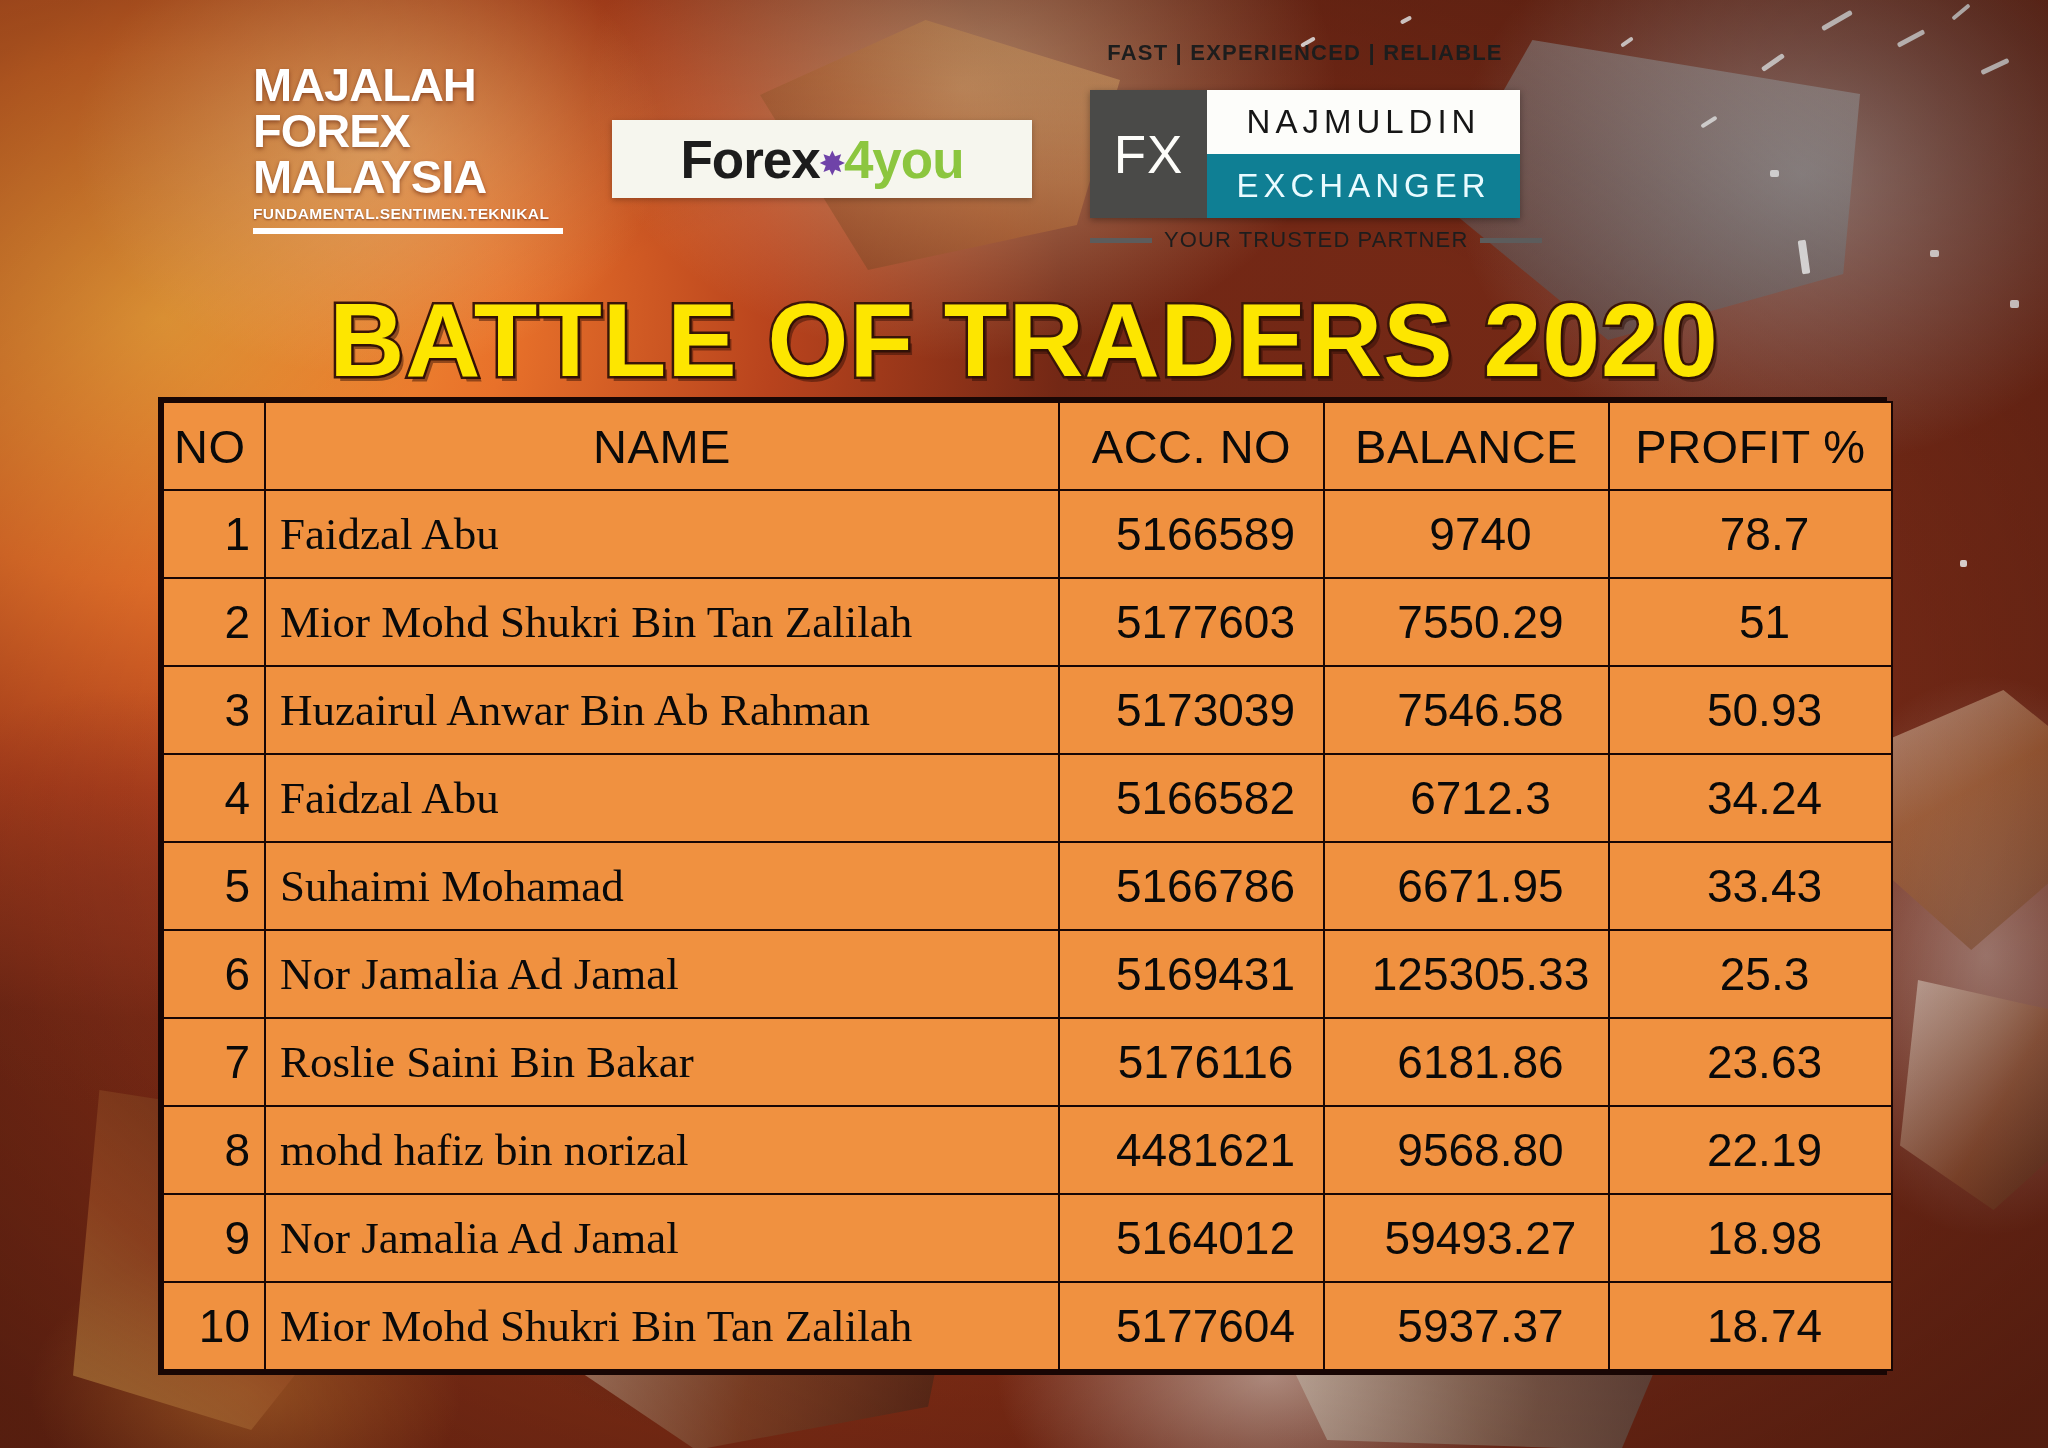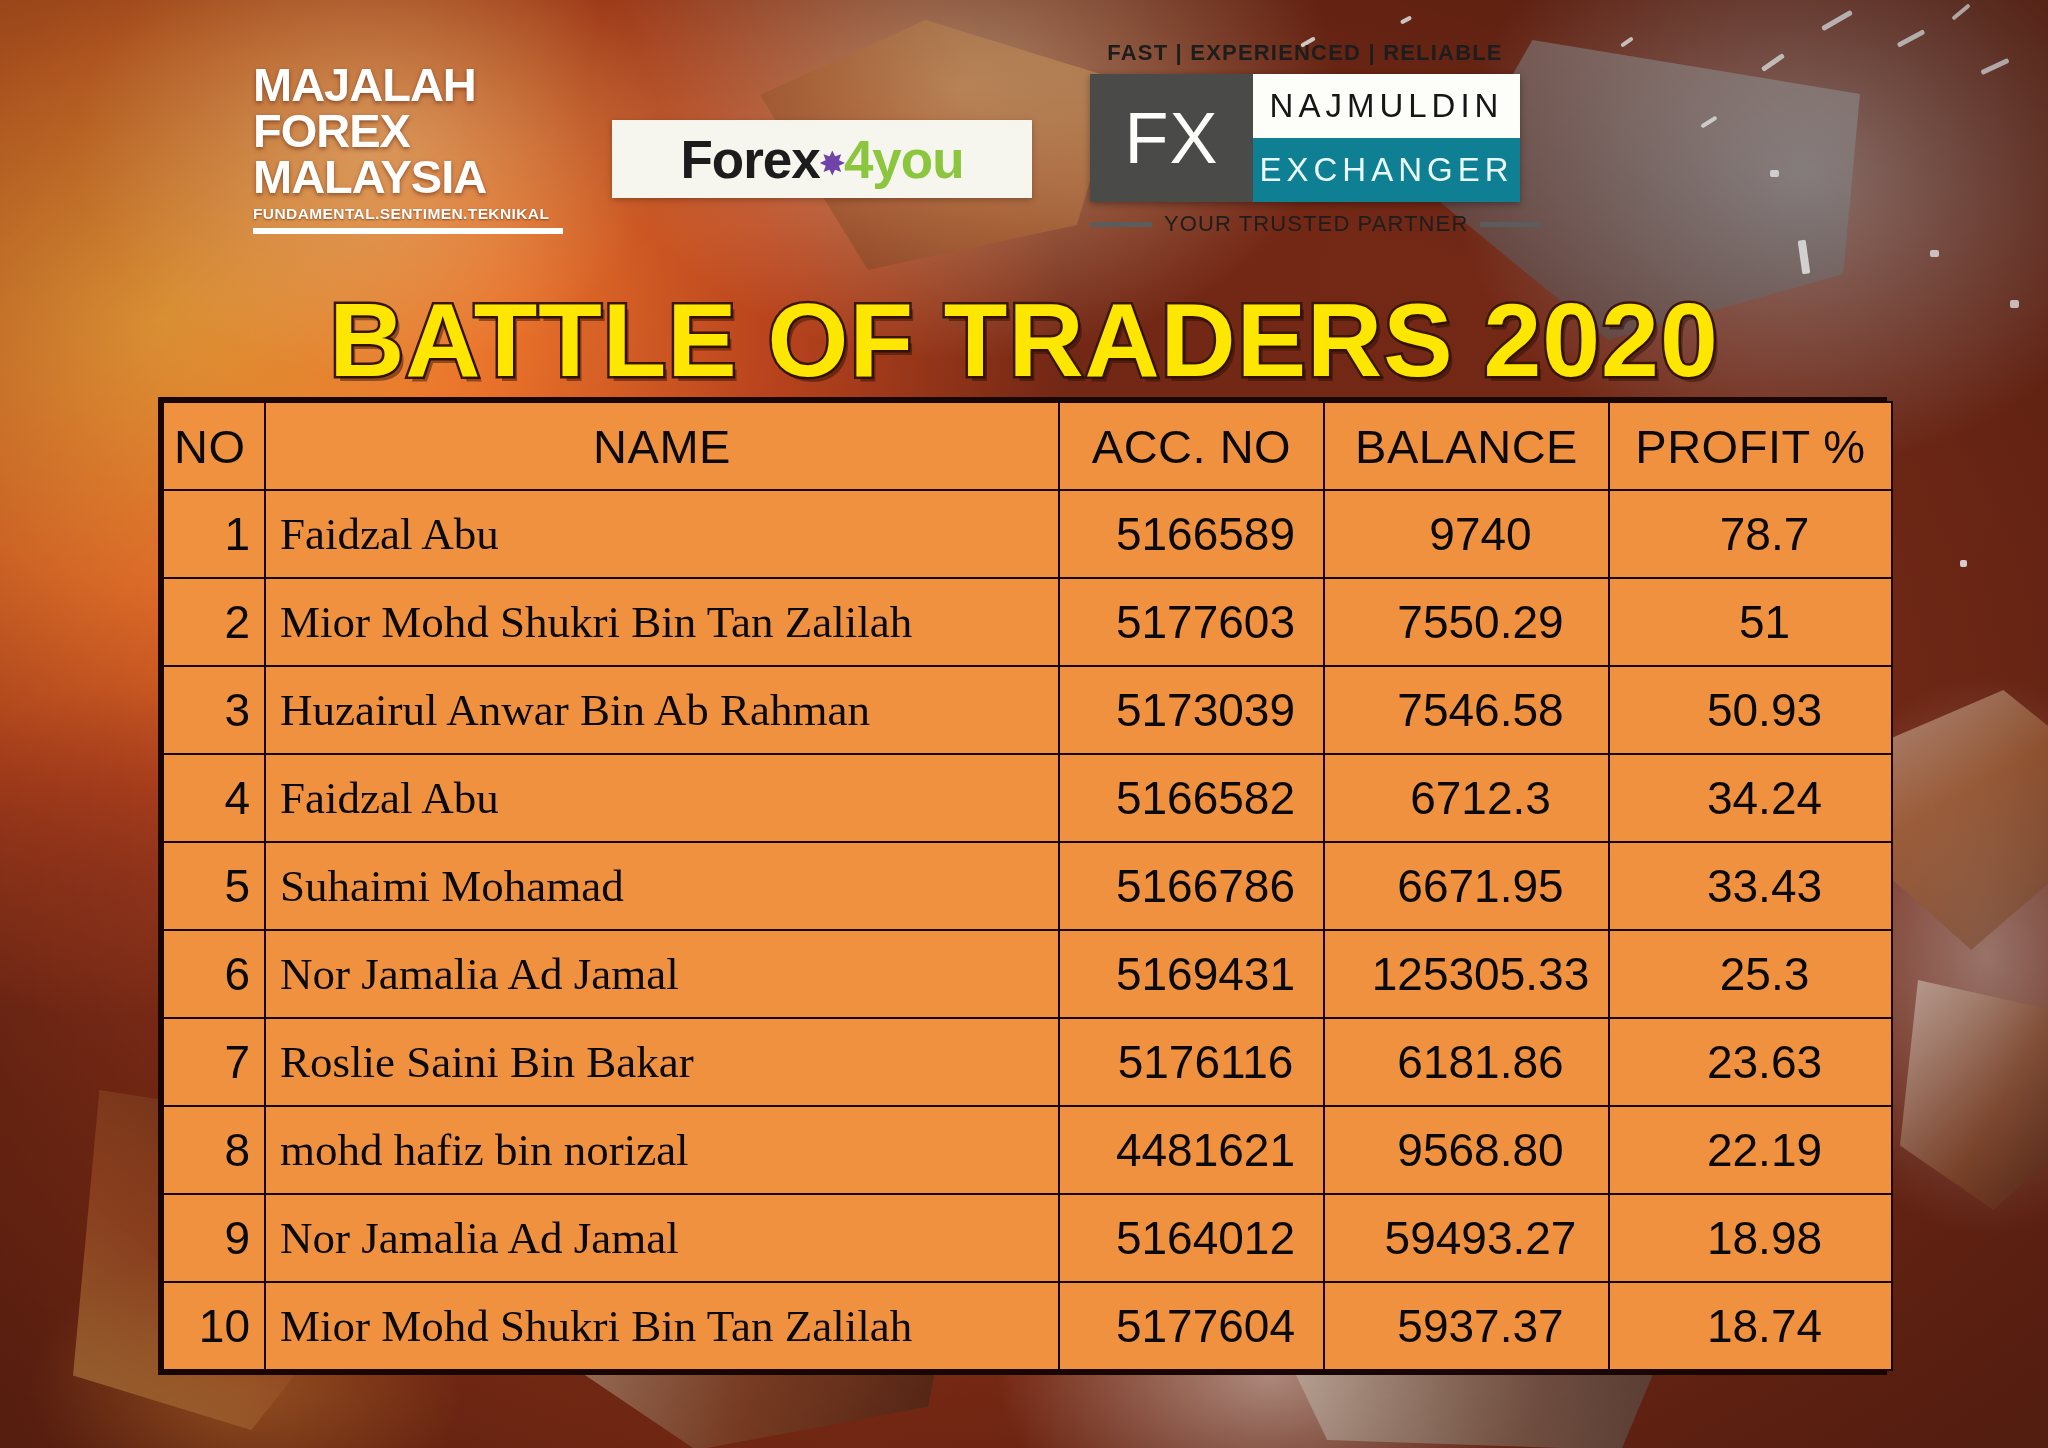--- a/index.html
+++ b/index.html
@@ -99,27 +99,27 @@
     box-shadow: 0 2px 6px rgba(0,0,0,.25);
   }
   .logo-f4u .txt { font-size: 53px; font-weight: 700; letter-spacing: -1px; white-space: nowrap; }
   .logo-f4u .t1 { color: #1c1c1c; }
   .logo-f4u .star { color: #6f43a8; font-size: 30px; vertical-align: 4px; }
   .logo-f4u .t2 { color: #8cc63f; }
 
   .logo-fx { position: absolute; left: 1090px; top: 40px; width: 430px; }
   .logo-fx .top-tag {
     text-align: center; font-size: 22px; font-weight: 600; letter-spacing: 1.2px;
-    color: #1d1d1d; margin-bottom: 8px;
+    color: #1d1d1d; margin-bottom: 24px;
   }
   .logo-fx .box { display: flex; height: 128px; box-shadow: 0 2px 7px rgba(0,0,0,.35); }
   .logo-fx .fx {
-    width: 163px; background: #4a4a48; color: #fdfdfa;
+    width: 117px; background: #4a4a48; color: #fdfdfa;
     display: flex; align-items: center; justify-content: center;
-    font-size: 72px; font-weight: 400; letter-spacing: 1px; line-height: 1;
+    font-size: 53px; font-weight: 400; letter-spacing: 1px; line-height: 1;
   }
   .logo-fx .right { flex: 1; display: flex; flex-direction: column; border-radius: 26px; }
   .logo-fx .naj {
     flex: 1; background: #fdfdfa; color: #161616;
     display: flex; align-items: center; justify-content: center;
     font-size: 33px; letter-spacing: 5px; font-weight: 400;
   }
   .logo-fx .exc {
     flex: 1; background: #0f7f94; color: #e9fbff;
     display: flex; align-items: center; justify-content: center;

